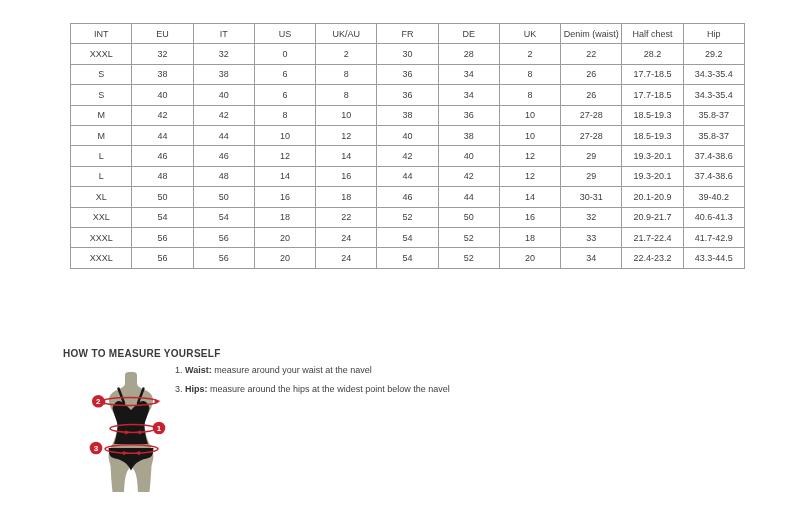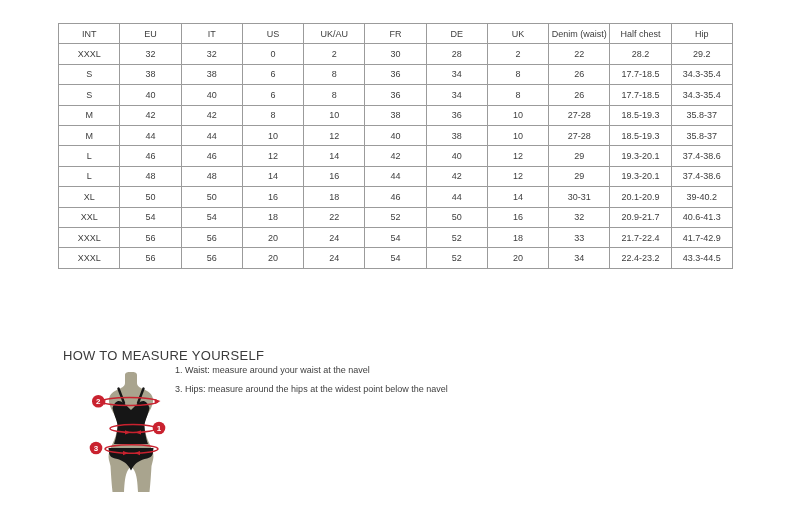--- a/index.html
+++ b/index.html
@@ -12,21 +12,21 @@
     position: relative;
     width: 798px;
     height: 519px;
     background: #ffffff;
     overflow: hidden;
   }
 
   
   table.size-table {
     position: absolute;
-    left: 58px;
+    left: 70px;
     top: 23px;
     width: 675px;
     border-collapse: collapse;
     table-layout: fixed;
   }
   table.size-table th,
   table.size-table td {
     border: 1px solid #9b9b9b;
     height: 20.4px;
     padding: 0;
@@ -37,22 +37,22 @@
     vertical-align: middle;
     white-space: nowrap;
     overflow: hidden;
   }
 
   
   .measure-heading {
     position: absolute;
     left: 63px;
     top: 348px;
-    font-size: 13px;
-    font-weight: 400;
+    font-size: 10px;
+    font-weight: 700;
     letter-spacing: 0.3px;
     color: #3a3a3a;
   }
   .figure-wrap {
     position: absolute;
     left: 82px;
     top: 372px;
     width: 86px;
     height: 121px;
   }
@@ -62,21 +62,21 @@
     top: 366px;
     list-style: none;
     font-size: 9px;
     color: #3f3f3f;
   }
   .instructions li {
     margin-bottom: 9.5px;
     white-space: nowrap;
     line-height: 9px;
   }
-  .instructions .instr-label { font-weight: 400; color: #383838; }
+  .instructions .instr-label { font-weight: 700; color: #383838; }
 
   .badge-num {
     font-family: "Liberation Sans", sans-serif;
     font-weight: 700;
     font-size: 8px;
     fill: #ffffff;
   }
   .red-band { fill: none; stroke: #c9222f; stroke-width: 1.5px; }
   .red-fill { fill: #c9222f; }
   .skin { fill: #a9a48e; }

